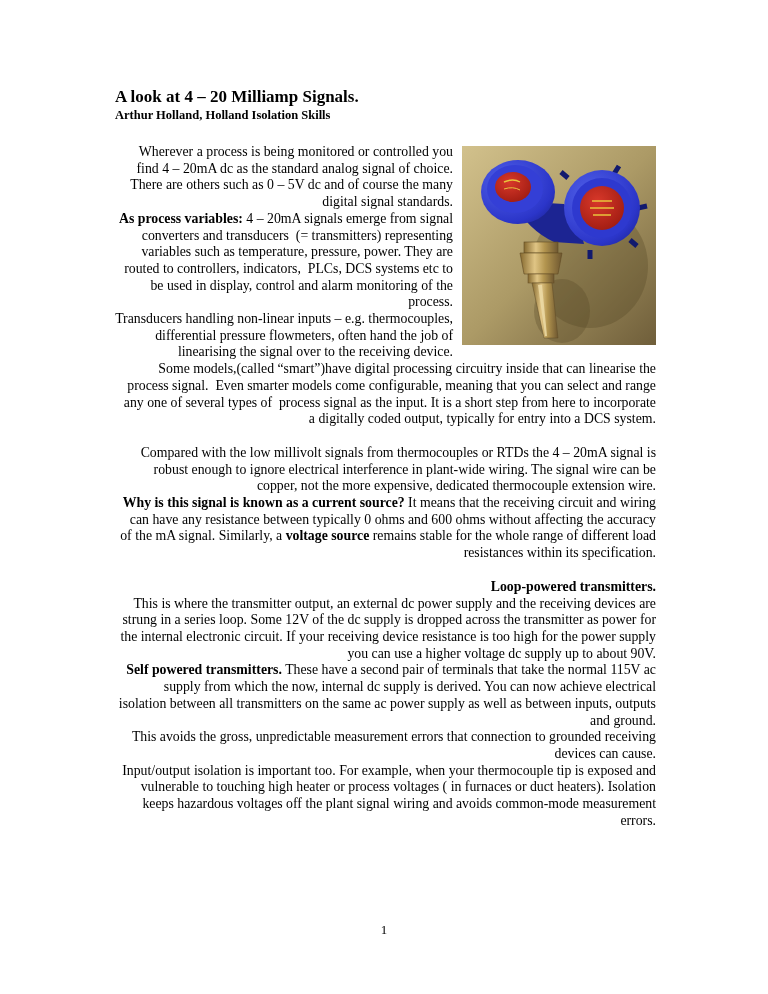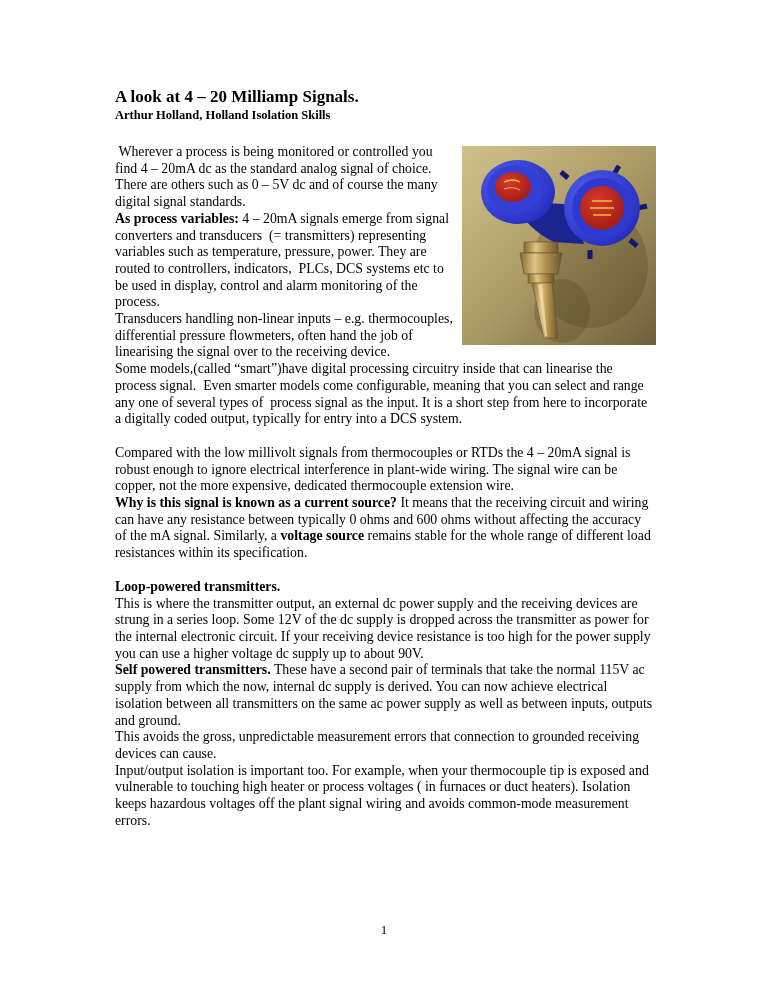--- a/index.html
+++ b/index.html
@@ -27,21 +27,21 @@
   .byline {
     font-size: 12.5px;
     line-height: 16px;
     font-weight: bold;
     margin: 0 0 21px 0;
   }
   .para {
     font-size: 13.8px;
     line-height: 16.7px;
     margin: 0 0 17px 0;
-    text-align: left;
+    text-align: right;
   }
   .run { white-space: pre-wrap; }
   .photo {
     float: right;
     width: 194px;
     height: 199px;
     margin: 2px 0 8px 9px;
   }
   .photo svg { display: block; }
   .page-number {

